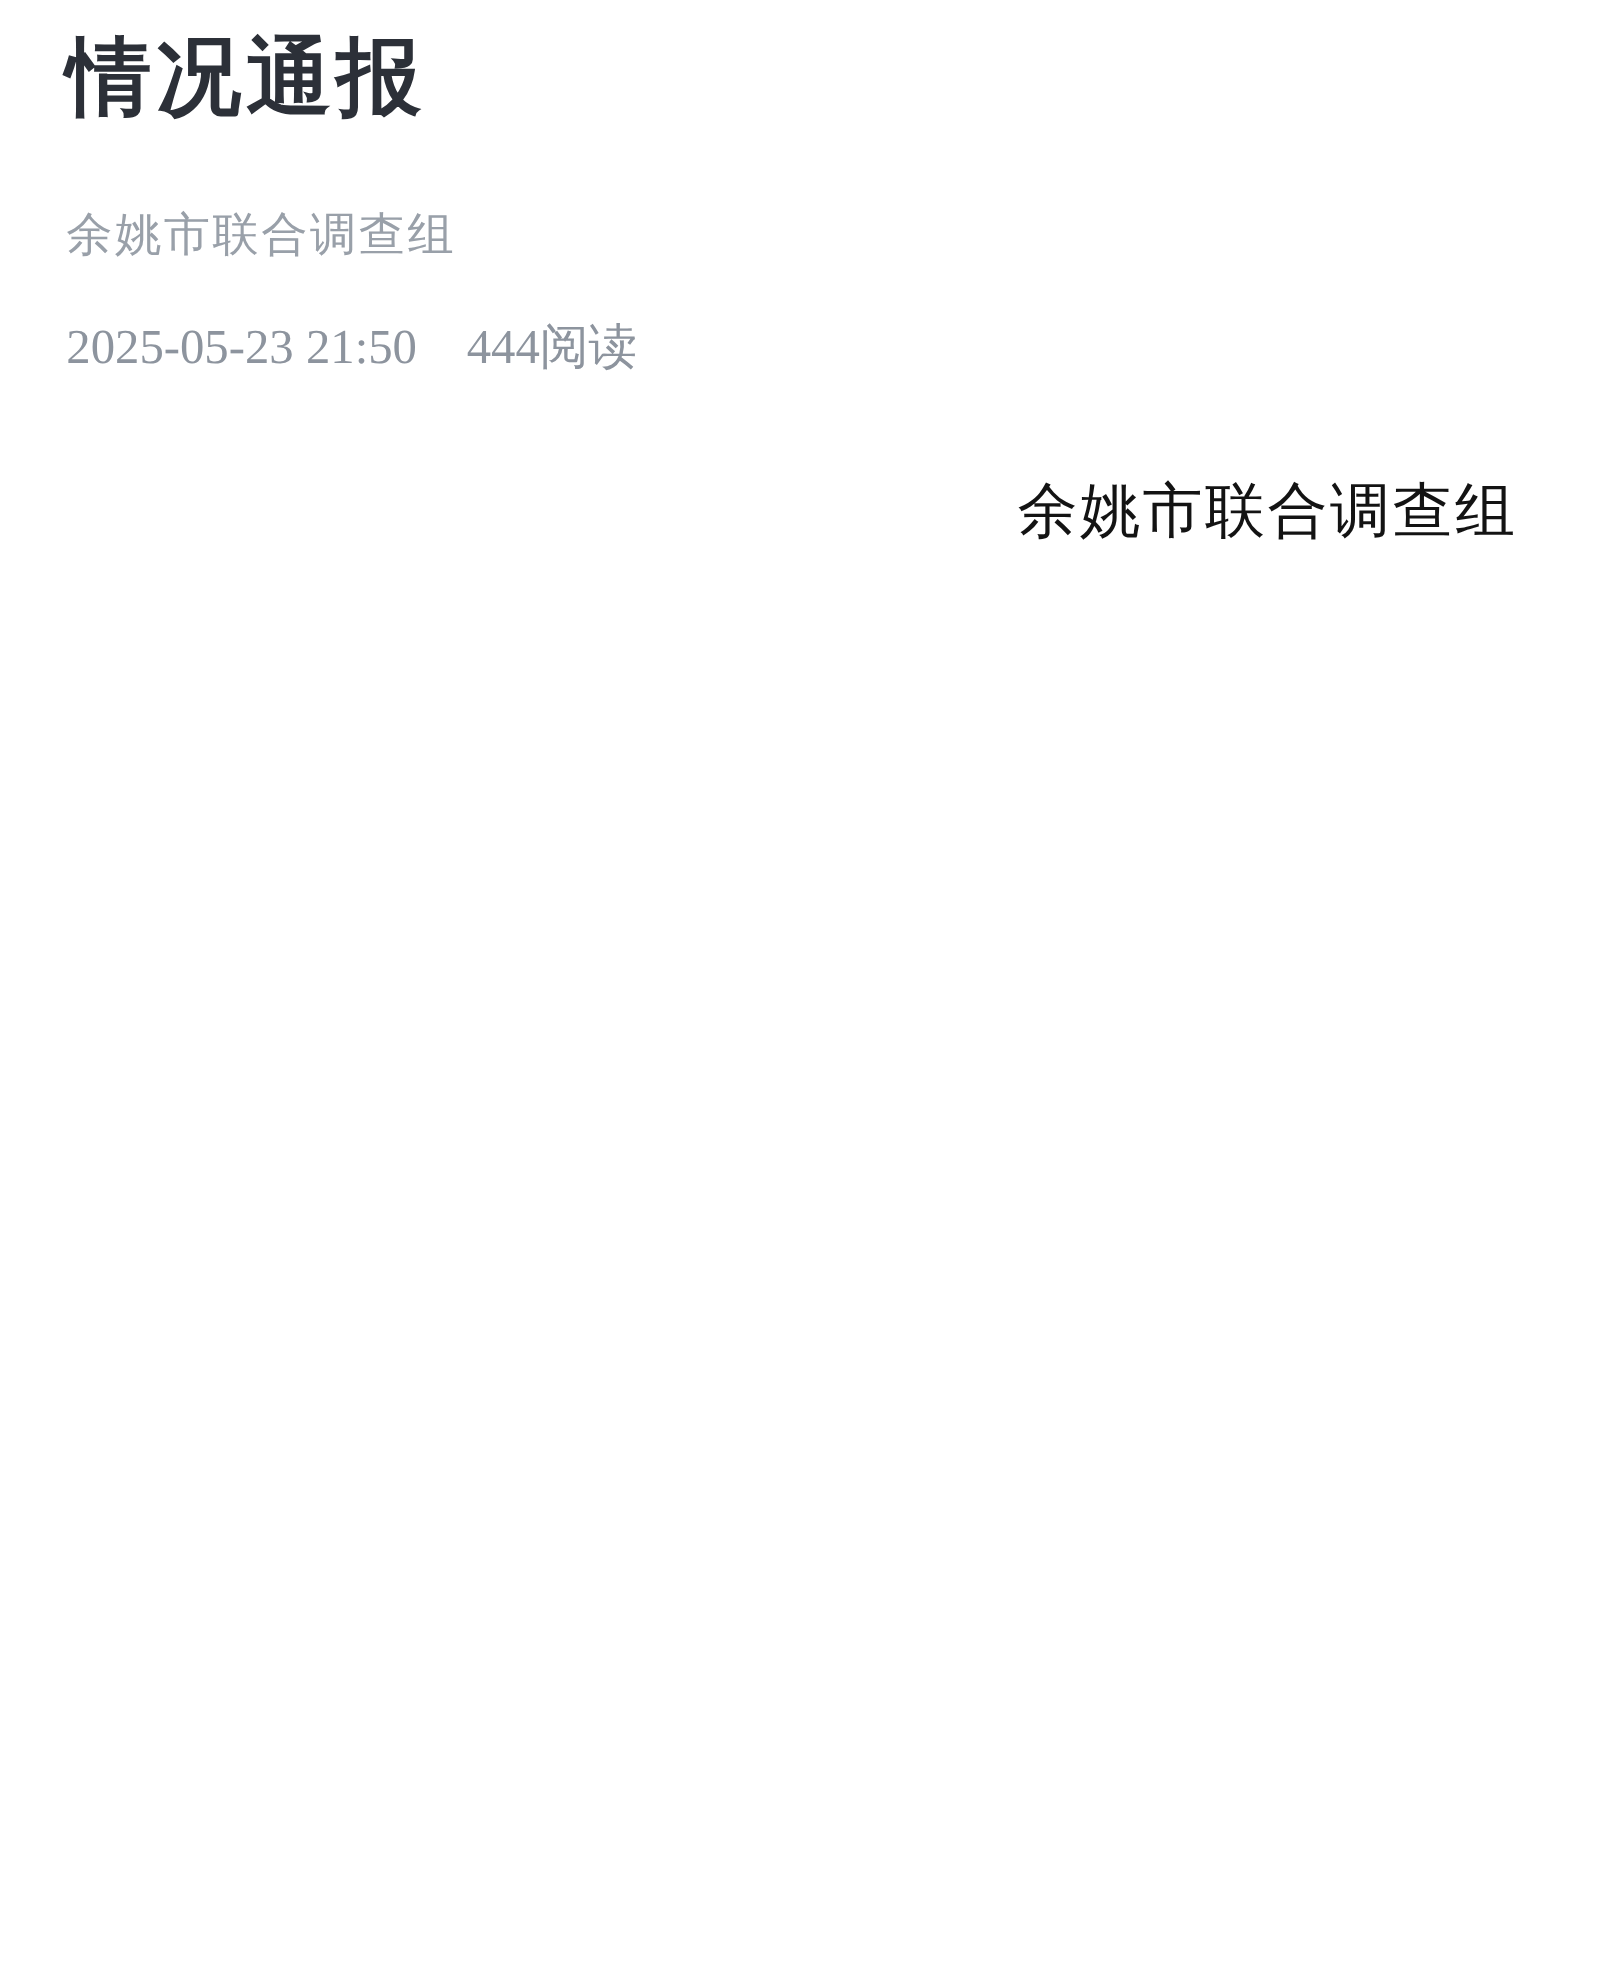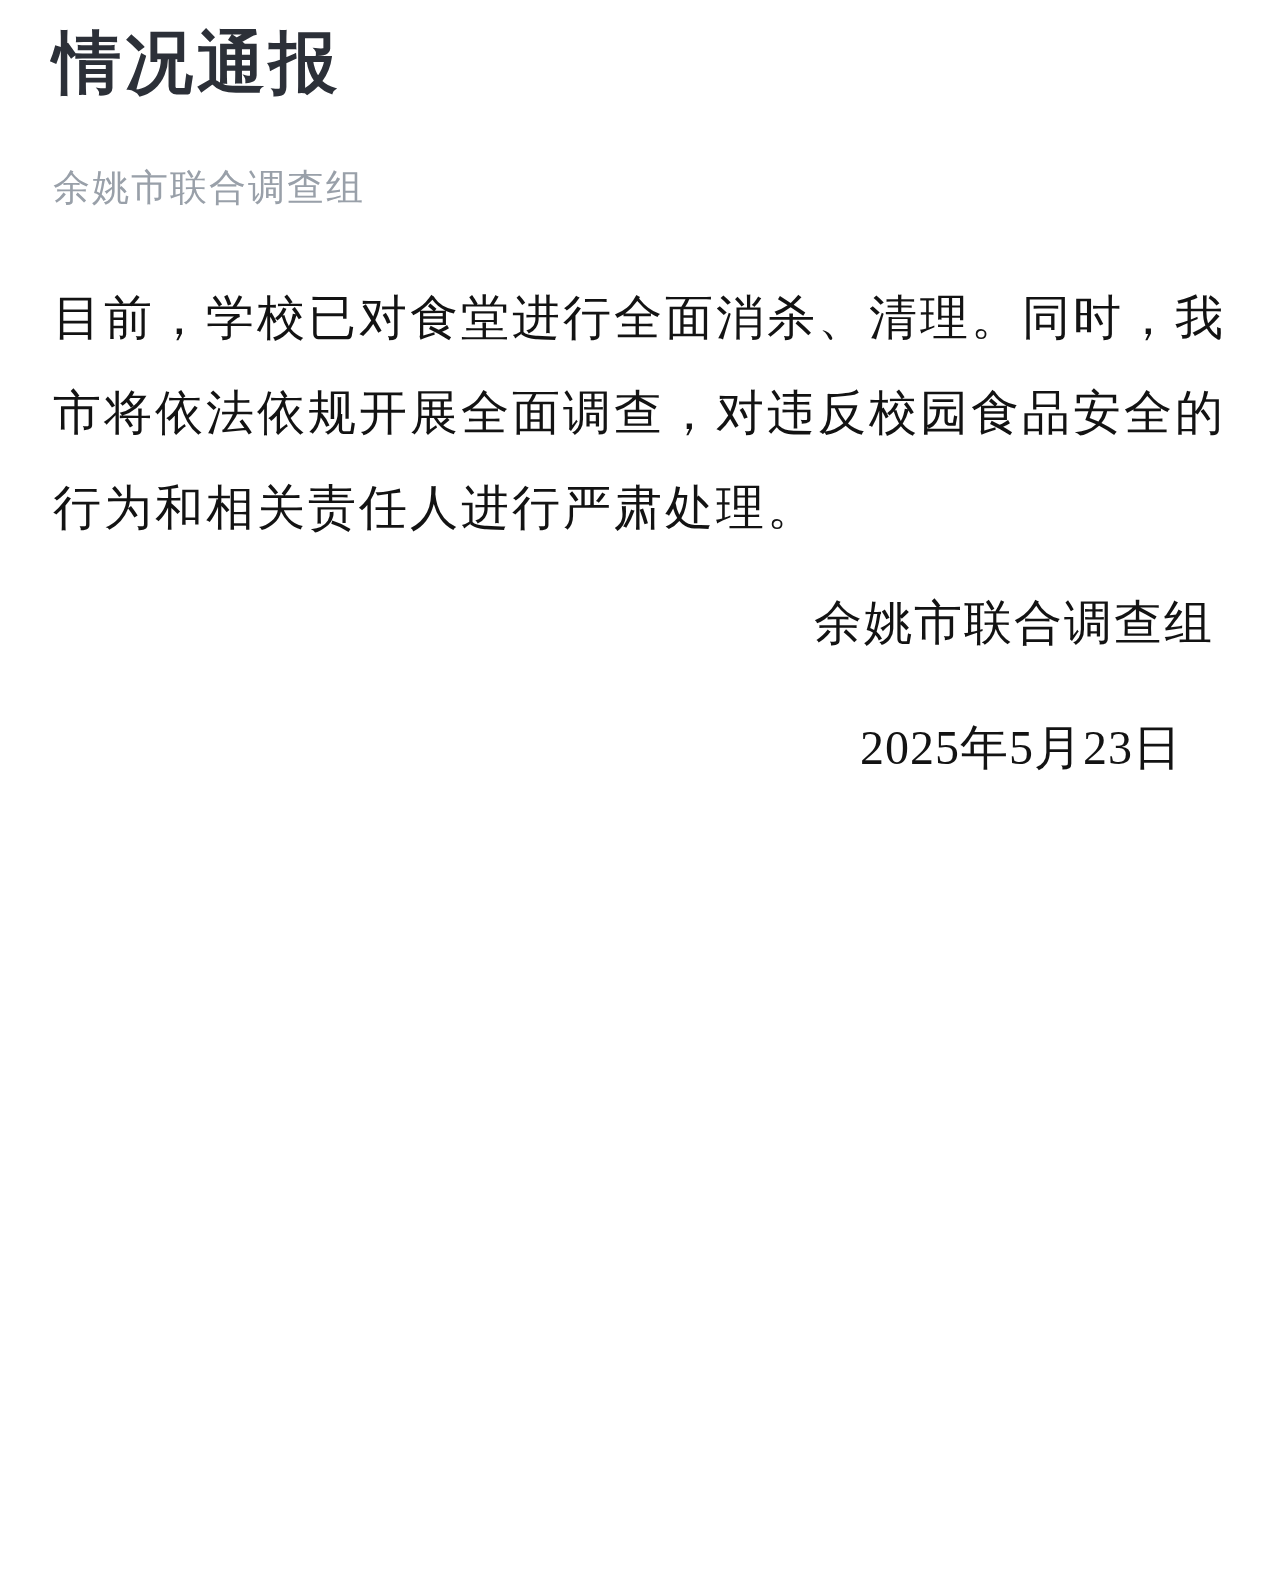--- a/index.html
+++ b/index.html
@@ -71,19 +71,21 @@
   }
 </style>
 </head>
 <body>
 
 <div class="page">
   <h1 class="title">情况通报</h1>
 
   <div class="author">余姚市联合调查组</div>
 
+  <div class="meta">
+    <span>2025-05-23 21:50</span>
+    <span class="reads">444阅读</span>
+  </div>
 
   <div class="content">
-    <p>目前，学校已对食堂进行全面消杀、清理。同时，我市将依法依规开展全面调查，对违反校园食品安全的行为和相关责任人进行严肃处理。</p>
     <p class="sig">余姚市联合调查组</p>
-    <p class="sig-date">2025年5月23日</p>
   </div>
 </div>
 
 </body></html>

